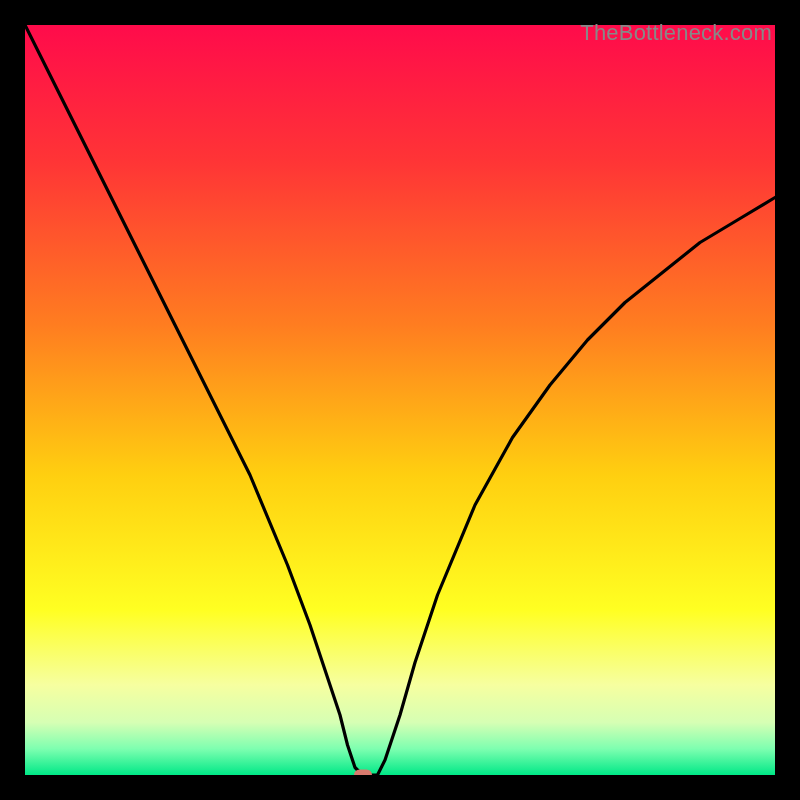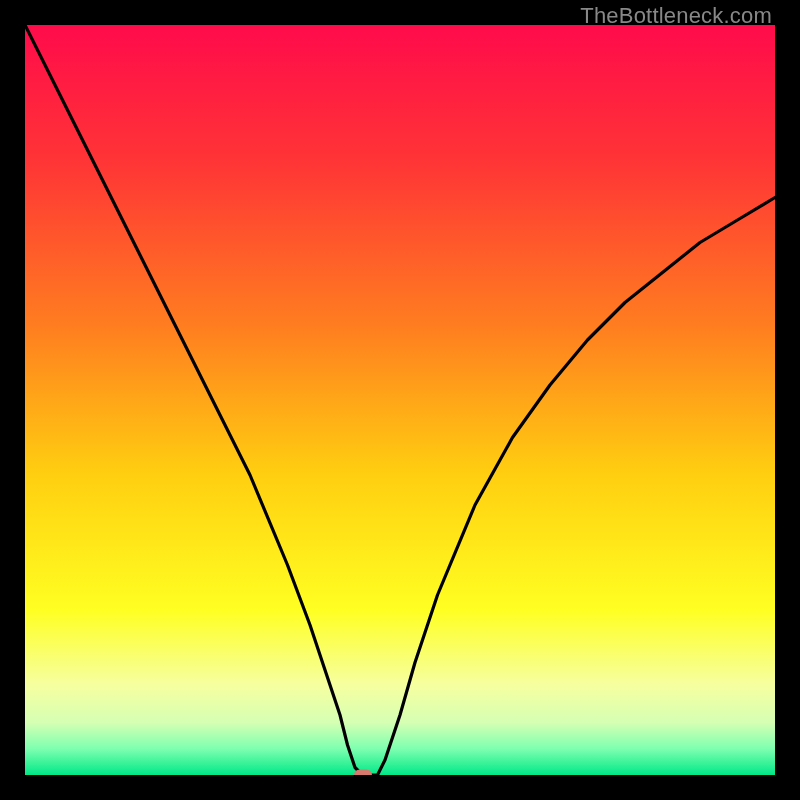--- a/index.html
+++ b/index.html
@@ -26,21 +26,21 @@
   }
   .gradient-bg {
     position: absolute;
     left: 0;
     top: 0;
     width: 100%;
     height: 100%;
   }
   .watermark {
     position: absolute;
-    top: 3px;
+    top: 20px;
     right: 28px;
     color: #888;
     font-size: 22px;
     font-weight: 500;
     letter-spacing: 0.2px;
   }
   .curve-svg {
     position: absolute;
     left: 0;
     top: 0;

